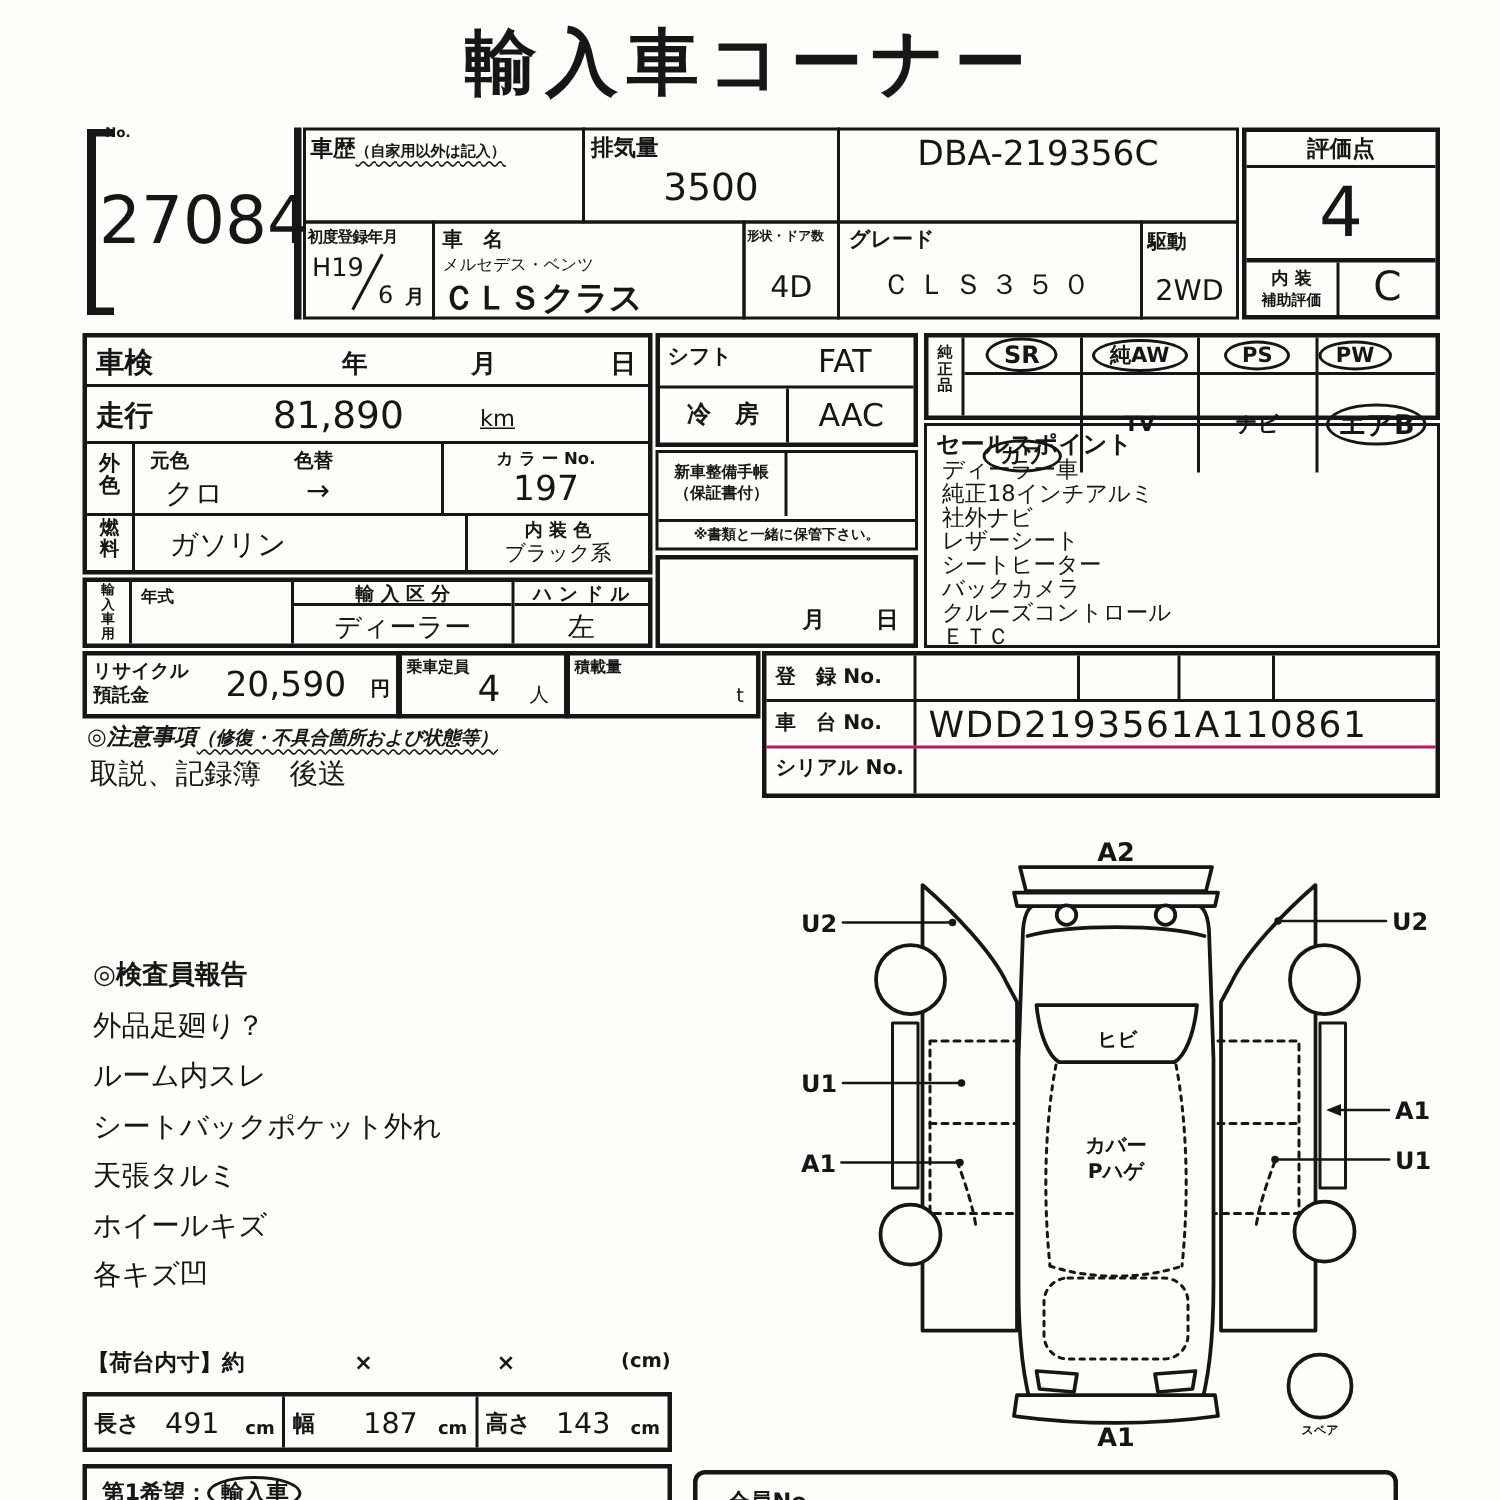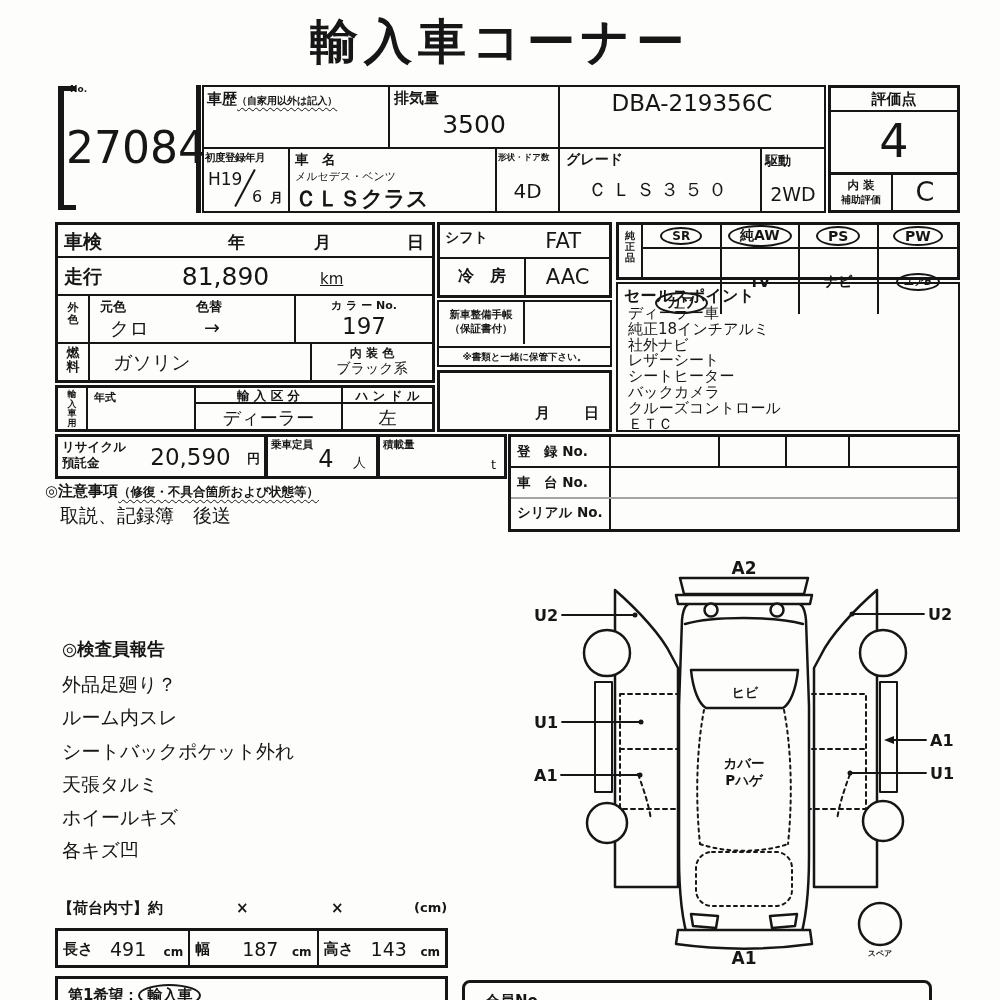--- a/index.html
+++ b/index.html
@@ -88,21 +88,21 @@
   </div>
 
   <div class="abs" style="left:0;top:33px;right:0;height:38px;border-bottom:2px solid #161616;">
     <span class="abs bold" style="left:6px;top:6px;font-size:19px;">走行</span>
     <span class="abs ctr" style="left:95px;top:4px;width:145px;font-size:25px;">81,890</span>
     <span class="abs" style="left:262px;top:12px;font-size:15px;text-decoration:underline;">km</span>
   </div>
 
   <div class="abs" style="left:0;top:71px;right:0;height:48px;border-bottom:2px solid #161616;">
     <div class="abs" style="left:0;top:0;bottom:0;width:32px;border-right:2px solid #161616;padding-top:6px;">
-      <div class="vstack" style="width:16px;font-size:11px;">外色</div>
+      <div class="vstack" style="width:16px;font-size:14px;">外色</div>
     </div>
     <span class="abs bold" style="left:42px;top:2px;font-size:13px;">元色</span>
     <span class="abs bold" style="left:138px;top:2px;font-size:13px;">色替</span>
     <span class="abs" style="left:52px;top:20px;font-size:19px;">クロ</span>
     <span class="abs" style="left:146px;top:20px;font-size:19px;">→</span>
     <div class="vline" style="left:236px;top:0;height:100%;"></div>
     <div class="abs ctr bold" style="left:238px;top:2px;width:136px;font-size:11px;">カ ラ ー No.</div>
     <div class="abs ctr" style="left:238px;top:17px;width:136px;font-size:23px;">197</div>
   </div>
 
@@ -151,42 +151,42 @@
   <span class="abs bold" style="left:95px;bottom:6px;font-size:15px;">月</span>
   <span class="abs bold" style="right:10px;bottom:6px;font-size:15px;">日</span>
 </div>
 
 <div class="abs b3" style="left:616px;top:222px;width:344px;height:58px;">
   <div class="abs" style="left:0;top:0;bottom:0;width:24px;border-right:2px solid #161616;padding-top:6px;">
     <div class="vstack" style="width:12px;font-size:10px;">純正品</div>
   </div>
   <div class="abs" style="left:24px;top:0;right:0;bottom:0;display:grid;grid-template-rows:1fr 1fr;grid-template-columns:1fr 1fr 1fr 1fr;">
     <div style="border-right:2px solid #161616;border-bottom:2px solid #161616;display:flex;align-items:center;justify-content:center;">
-        <span class="oval" style="font-size:12px;">SR</span>
+        <span class="oval" style="font-size:16px;">SR</span>
       </div>
     <div style="border-right:2px solid #161616;border-bottom:2px solid #161616;display:flex;align-items:center;justify-content:center;">
         <span class="oval" style="font-size:14px;">純AW</span>
       </div>
     <div style="border-right:2px solid #161616;border-bottom:2px solid #161616;display:flex;align-items:center;justify-content:center;">
         <span class="oval" style="font-size:14px;">PS</span>
       </div>
-    <div style="border-bottom:2px solid #161616;display:flex;align-items:center;justify-content:center;">
+    <div style="border-bottom:2px solid #161616;display:flex;align-items:center;">
         <span class="oval" style="font-size:14px;">PW</span>
       </div>
     <div style="border-right:2px solid #161616;display:flex;align-items:center;justify-content:center;">
         <span class="oval" style="font-size:14px;margin-top:43px;">カワ</span>
       </div>
     <div style="border-right:2px solid #161616;display:flex;align-items:center;justify-content:center;">
         <span class="bold" style="font-size:14px;">TV</span>
       </div>
     <div style="border-right:2px solid #161616;display:flex;align-items:center;justify-content:center;">
         <span class="bold" style="font-size:14px;">ナビ</span>
       </div>
     <div style="display:flex;align-items:center;justify-content:center;">
-        <span class="oval" style="font-size:10px;padding:0 6px;font-style:italic;">エアB</span>
+        <span class="oval" style="font-size:18px;padding:0 6px;">エアB</span>
       </div>
   </div>
 </div>
 
 <div class="abs b2" style="left:616px;top:282px;width:344px;height:150px;">
   <div class="bold" style="font-size:16px;padding:2px 6px 0;">セールスポイント</div>
   <div class="abs" style="left:10px;top:22px;right:4px;">
     <div style="font-size:15px;line-height:15.8px;">ディーラー車</div>
     <div style="font-size:15px;line-height:15.8px;">純正18インチアルミ</div>
     <div style="font-size:15px;line-height:15.8px;">社外ナビ</div>
@@ -214,29 +214,30 @@
   <div class="abs" style="right:8px;bottom:4px;font-size:13px;">t</div>
 </div>
 
 <div class="abs b3" style="left:508px;top:434px;width:452px;height:98px;">
   <div class="abs" style="left:0;top:0;right:0;height:31px;border-bottom:2px solid #161616;">
     <div class="abs bold" style="left:0;top:0;bottom:0;width:100px;border-right:2px solid #161616;font-size:13.5px;line-height:28px;padding-left:6px;">登　録 No.</div>
     <div class="vline" style="left:207px;top:0;height:100%;"></div>
     <div class="vline" style="left:274px;top:0;height:100%;"></div>
     <div class="vline" style="left:337px;top:0;height:100%;"></div>
   </div>
-  <div class="abs" style="left:0;top:31px;right:0;height:31px;border-bottom:2px solid #a3a3a3;">
+  <div class="abs" style="left:0;top:31px;right:0;height:31px;border-bottom:2px solid #be185d;">
     <div class="abs bold" style="left:0;top:0;bottom:0;width:100px;border-right:2px solid #161616;font-size:13.5px;line-height:28px;padding-left:6px;">車　台 No.</div>
+    <div class="abs" style="left:108px;top:1px;font-size:24px;letter-spacing:1px;">WDD2193561A110861</div>
   </div>
   <div class="abs" style="left:0;top:62px;right:0;height:30px;">
     <div class="abs bold" style="left:0;top:0;bottom:0;width:100px;border-right:2px solid #161616;font-size:13.5px;line-height:27px;padding-left:6px;">シリアル No.</div>
   </div>
 </div>
 
-<div class="abs" style="left:45px;top:481px;">
+<div class="abs" style="left:58px;top:481px;font-style:italic;">
   <span class="bold" style="font-size:15px;">◎注意事項</span><span class="bold wavy" style="font-size:12.5px;">（修復・不具合箇所および状態等）</span>
 </div>
 <div class="abs" style="left:60px;top:503px;font-size:19px;">取説、記録簿　後送</div>
 
 <div class="abs" style="left:62px;top:637px;width:430px;">
   <div class="bold" style="font-size:17.5px;">◎検査員報告</div>
   <div class="abs" style="left:0;top:31px;">
     <div style="font-size:19px;line-height:33.3px;">外品足廻り？</div>
     <div style="font-size:19px;line-height:33.3px;">ルーム内スレ</div>
     <div style="font-size:19px;line-height:33.3px;">シートバックポケット外れ</div>

